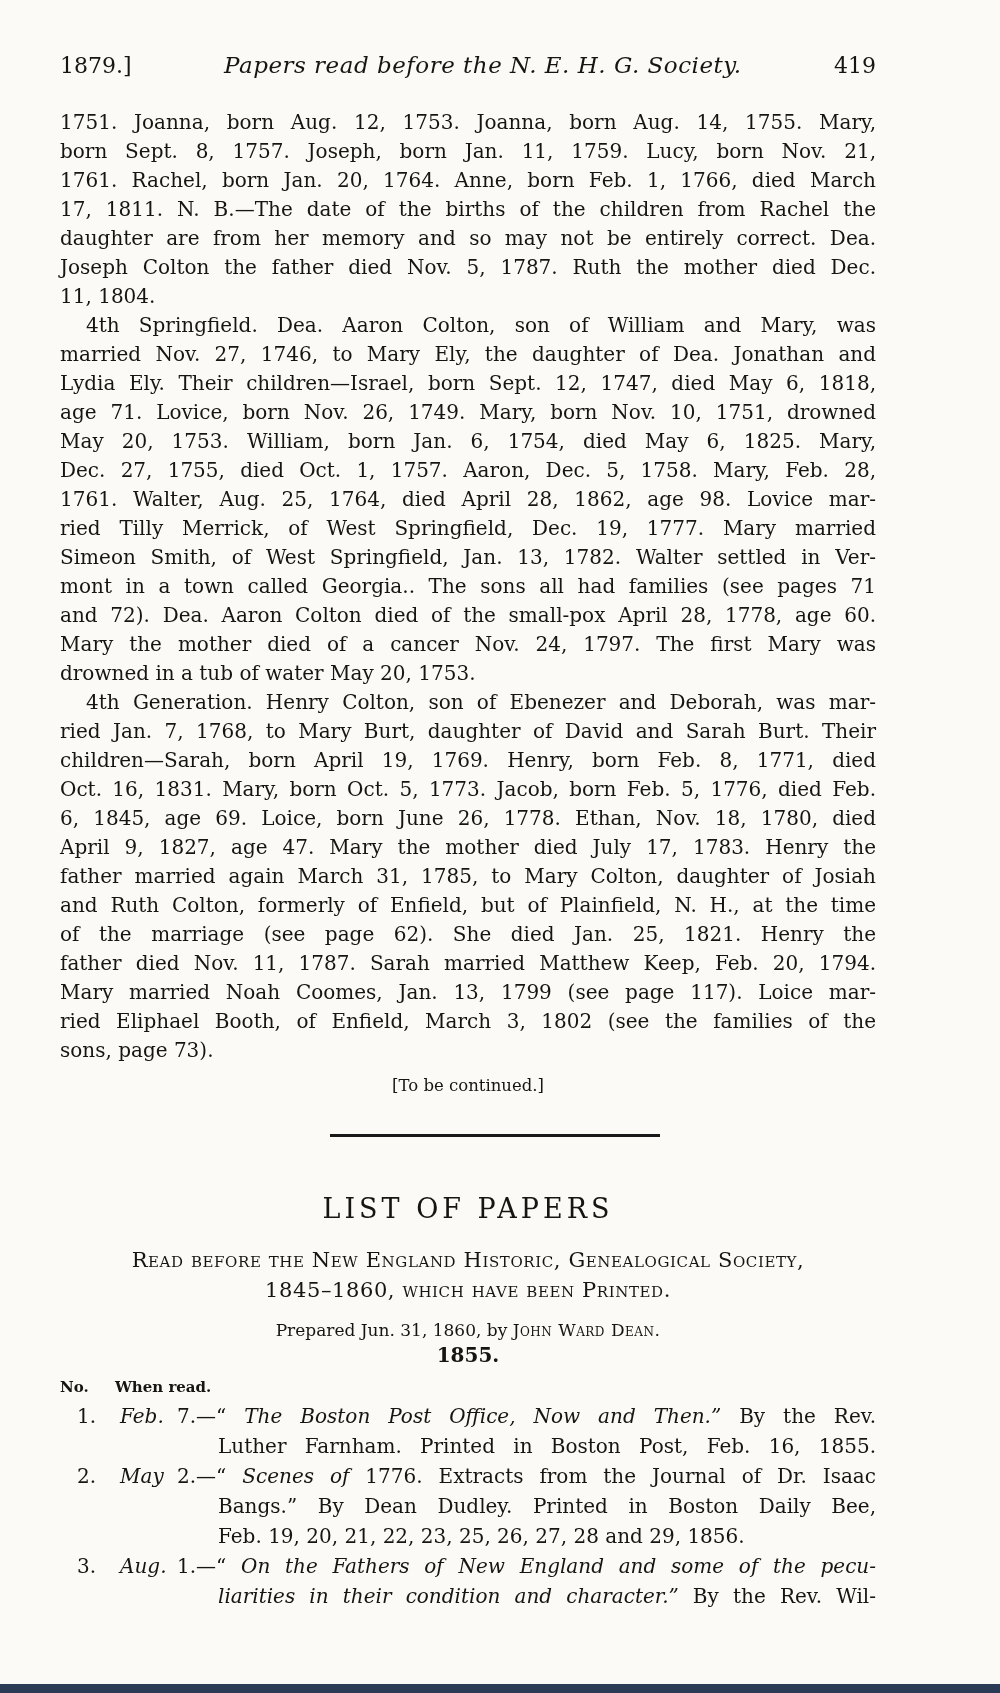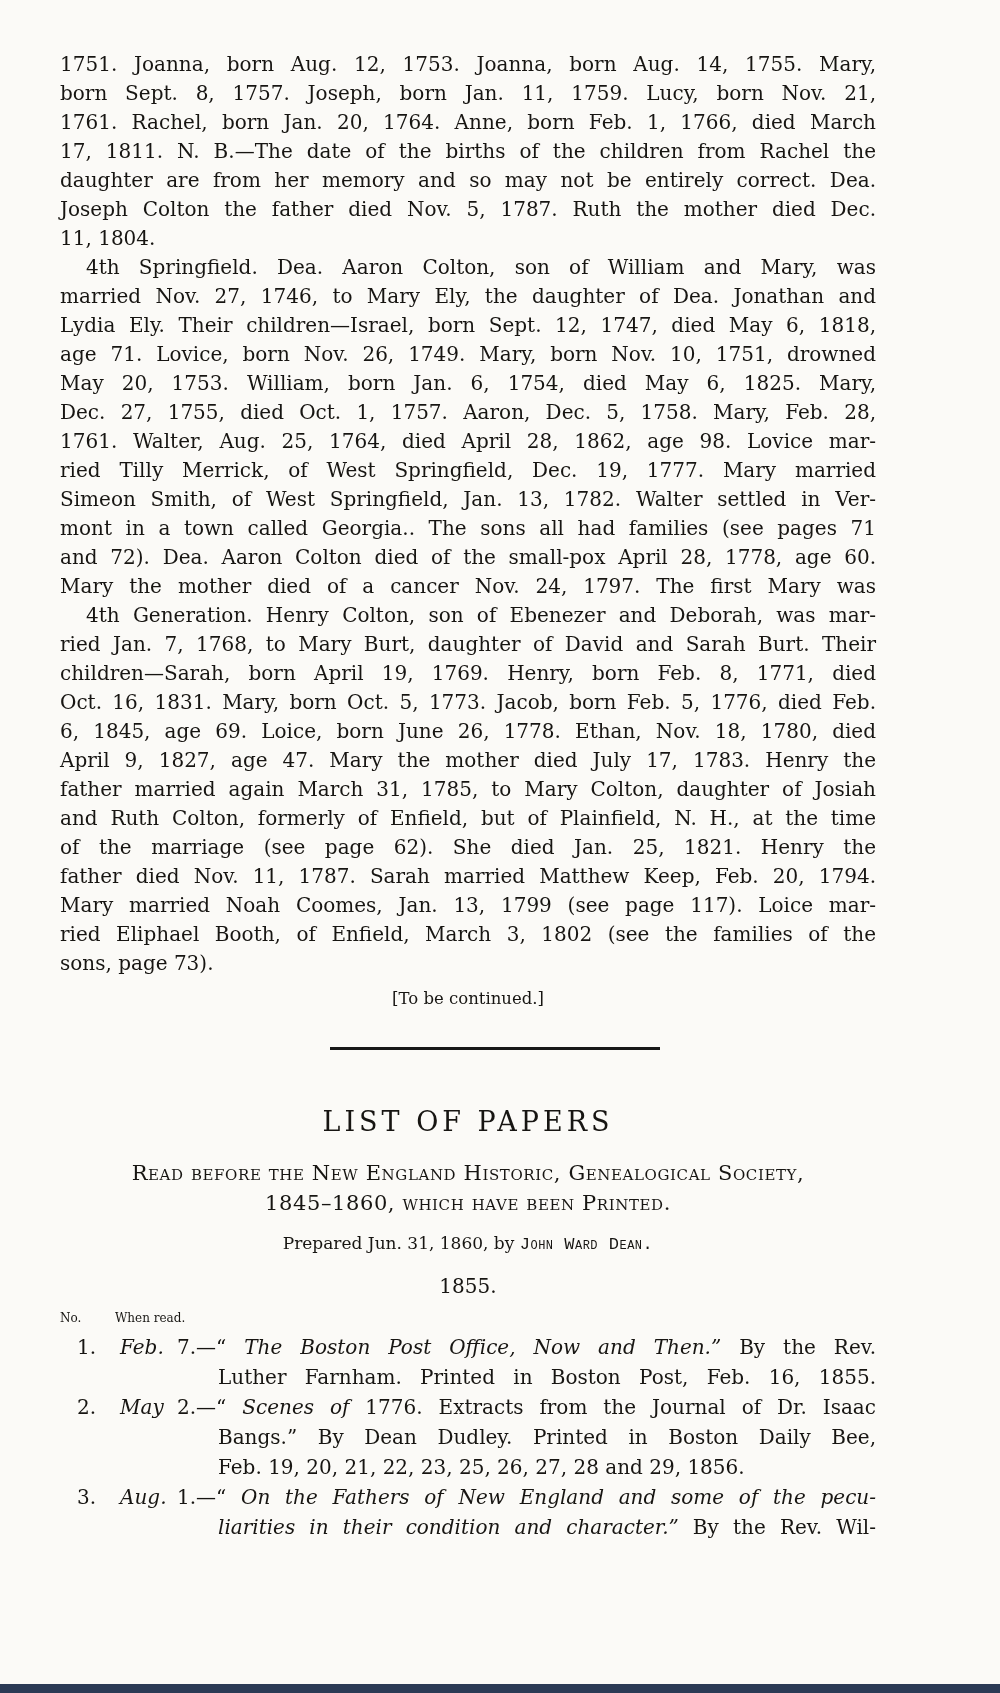--- a/index.html
+++ b/index.html
@@ -19,39 +19,44 @@
   .jl.last{text-align-last:left;}
   .ind > div:first-child{text-indent:26px;}
   .continued{text-align:center;font-size:16.5px;line-height:23px;margin-top:9px;}
   
   .divider{width:330px;height:3px;background:#181818;margin:37px 0 0 270px;}
   
   .list-title{text-align:center;font-size:27px;line-height:32px;letter-spacing:4px;margin-top:56px;}
   .subtitle{text-align:center;font-variant:small-caps;font-size:21px;line-height:30px;letter-spacing:0.6px;}
   .subtitle1{margin-top:20px;}
   .prepared{text-align:center;font-size:17px;line-height:22px;margin-top:14px;}
-  .sc{font-variant:small-caps;letter-spacing:0.5px;font-family:Liberation Mono, monospace;}
-  .year-head{text-align:center;font-size:20px;line-height:26px;font-weight:normal;margin-top:17px;}
-  .cols{font-size:12px;line-height:18px;font-weight:normal;margin-top:10px;}
+  .sc{font-variant:small-caps;letter-spacing:0.5px;}
+  .year-head{text-align:center;font-size:20px;line-height:26px;font-weight:bold;margin-top:1px;}
+  .cols{font-size:15px;line-height:18px;font-weight:bold;margin-top:10px;}
   .colno{display:inline-block;width:55px;}
   .items{font-size:20px;line-height:30px;margin-top:5px;}
   .li{display:flex;}
   .li-no{width:36px;text-align:right;flex:none;}
   .li-body{flex:1;margin-left:24px;}
   .li-line.cont{padding-left:98px;}
   .mon{display:inline-block;width:57px;font-style:italic;}
   .it{font-style:italic;}
   
   .bottom-bar{position:absolute;left:0;bottom:0;width:1000px;height:9px;background:#2b3a55;}
 </style>
 </head>
 <body>
 
 <div class="page">
 
+  <div class="hdr">
+    <span>1879.]</span>
+    <span class="hdr-title">Papers read before the N. E. H. G. Society.</span>
+    <span>419</span>
+  </div>
 
   <div class="bodytext">
     <div class="para">
         <div class="jl">1751. Joanna, born Aug. 12, 1753. Joanna, born Aug. 14, 1755. Mary,</div>
         <div class="jl">born Sept. 8, 1757. Joseph, born Jan. 11, 1759. Lucy, born Nov. 21,</div>
         <div class="jl">1761. Rachel, born Jan. 20, 1764. Anne, born Feb. 1, 1766, died March</div>
         <div class="jl">17, 1811. N. B.—The date of the births of the children from Rachel the</div>
         <div class="jl">daughter are from her memory and so may not be entirely correct. Dea.</div>
         <div class="jl">Joseph Colton the father died Nov. 5, 1787. Ruth the mother died Dec.</div>
         <div class="jl last">11, 1804.</div>
@@ -62,20 +67,21 @@
         <div class="jl">Lydia Ely. Their children—Israel, born Sept. 12, 1747, died May 6, 1818,</div>
         <div class="jl">age 71. Lovice, born Nov. 26, 1749. Mary, born Nov. 10, 1751, drowned</div>
         <div class="jl">May 20, 1753. William, born Jan. 6, 1754, died May 6, 1825. Mary,</div>
         <div class="jl">Dec. 27, 1755, died Oct. 1, 1757. Aaron, Dec. 5, 1758. Mary, Feb. 28,</div>
         <div class="jl">1761. Walter, Aug. 25, 1764, died April 28, 1862, age 98. Lovice mar-</div>
         <div class="jl">ried Tilly Merrick, of West Springfield, Dec. 19, 1777. Mary married</div>
         <div class="jl">Simeon Smith, of West Springfield, Jan. 13, 1782. Walter settled in Ver-</div>
         <div class="jl">mont in a town called Georgia.. The sons all had families (see pages 71</div>
         <div class="jl">and 72). Dea. Aaron Colton died of the small-pox April 28, 1778, age 60.</div>
         <div class="jl">Mary the mother died of a cancer Nov. 24, 1797. The first Mary was</div>
+        <div class="jl last">drowned in a tub of water May 20, 1753.</div>
       </div>
     <div class="para ind">
         <div class="jl">4th Generation. Henry Colton, son of Ebenezer and Deborah, was mar-</div>
         <div class="jl">ried Jan. 7, 1768, to Mary Burt, daughter of David and Sarah Burt. Their</div>
         <div class="jl">children—Sarah, born April 19, 1769. Henry, born Feb. 8, 1771, died</div>
         <div class="jl">Oct. 16, 1831. Mary, born Oct. 5, 1773. Jacob, born Feb. 5, 1776, died Feb.</div>
         <div class="jl">6, 1845, age 69. Loice, born June 26, 1778. Ethan, Nov. 18, 1780, died</div>
         <div class="jl">April 9, 1827, age 47. Mary the mother died July 17, 1783. Henry the</div>
         <div class="jl">father married again March 31, 1785, to Mary Colton, daughter of Josiah</div>
         <div class="jl">and Ruth Colton, formerly of Enfield, but of Plainfield, N. H., at the time</div>

